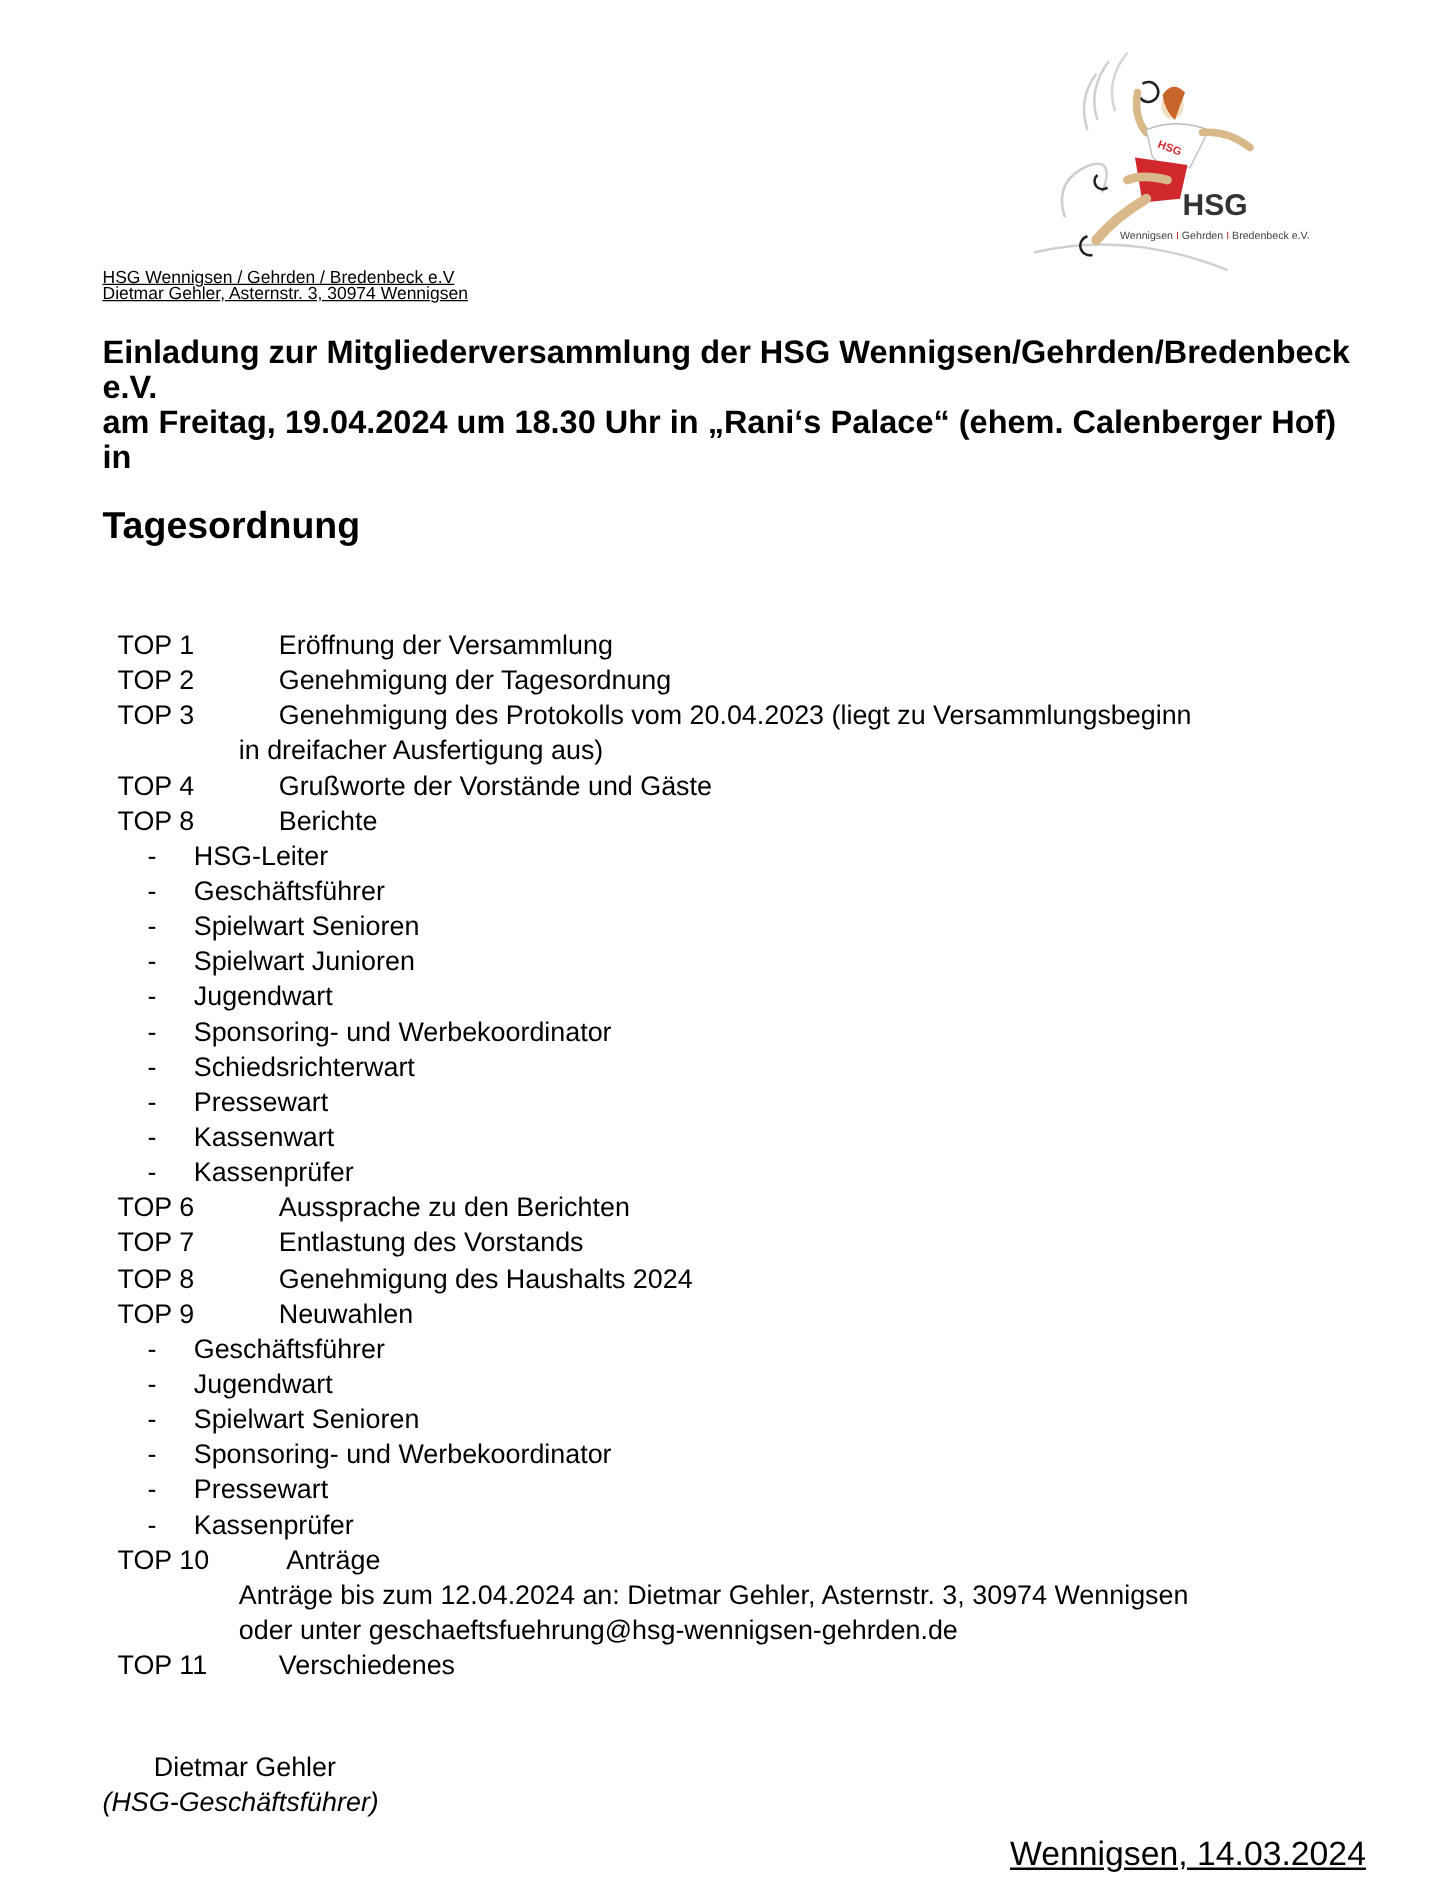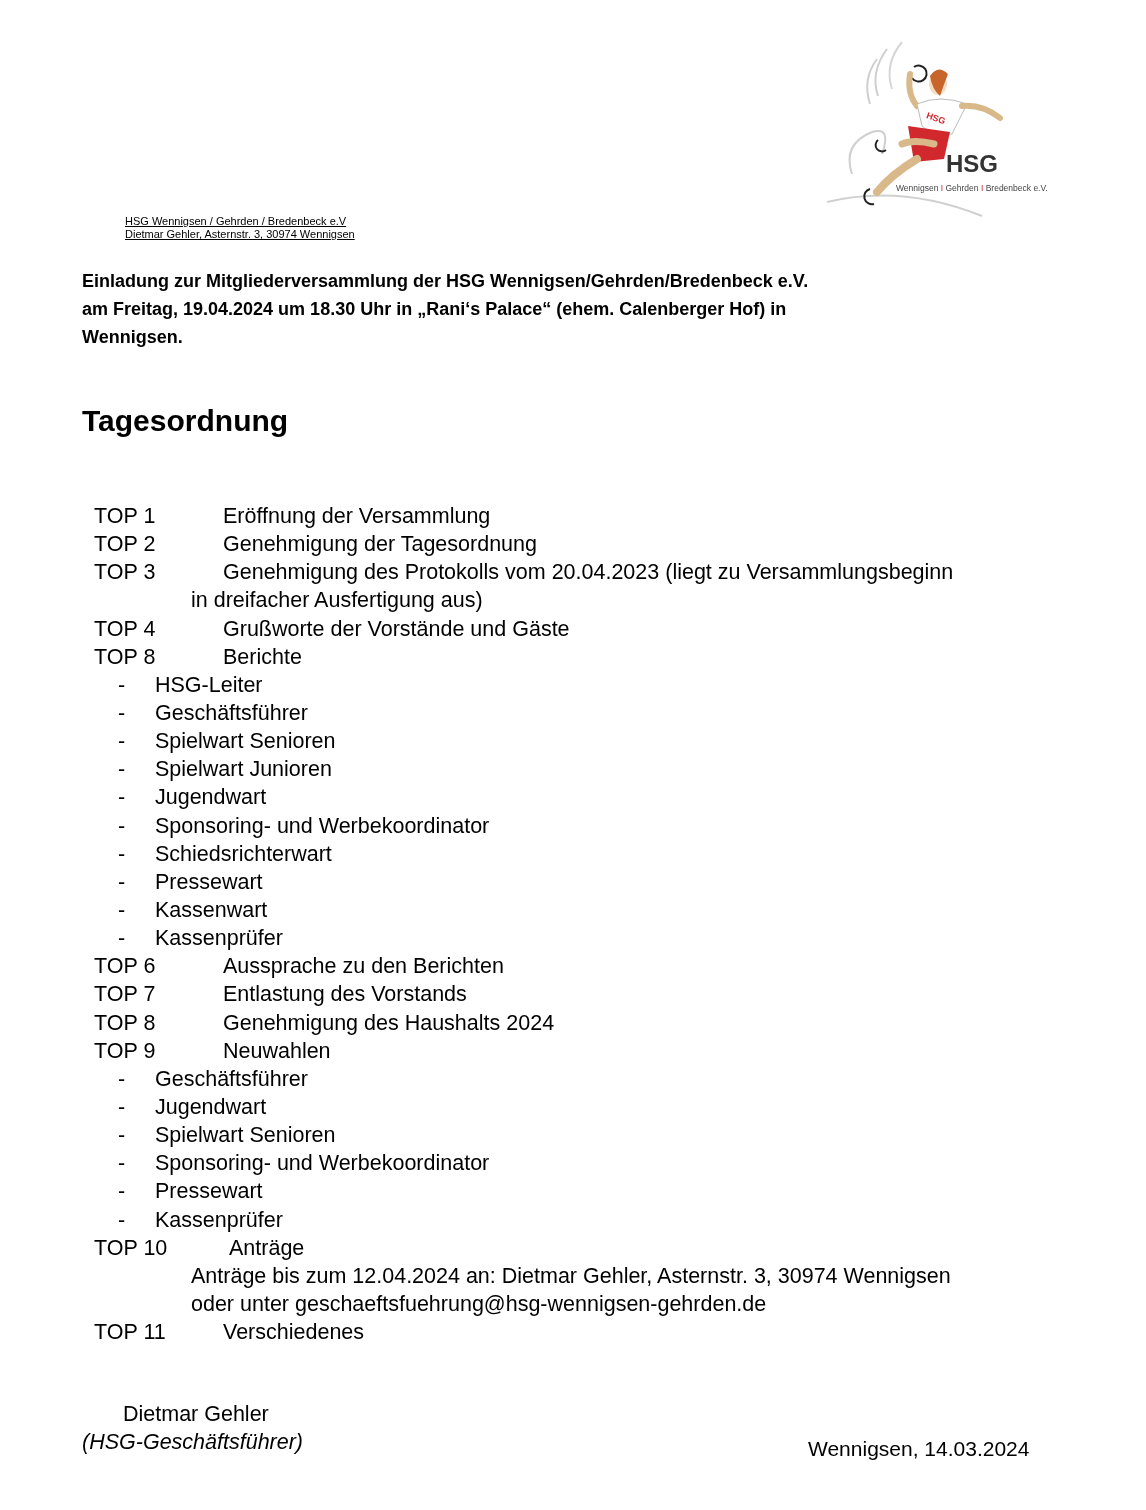--- a/index.html
+++ b/index.html
@@ -1,34 +1,34 @@
 <!DOCTYPE html>
 <html><head>
   <meta charset="utf-8">
   <style>
     html, body { margin: 0; padding: 0; background: #ffffff; }
     body { width: 1146px; height: 1510px; position: relative; overflow: hidden;
            font-family: "Liberation Sans", sans-serif; color: #000; }
     .abs { position: absolute; }
     .logo { left: 822px; top: 34px; width: 262px; height: 190px; }
-    .sender { left: 82px; top: 215px; font-size: 11px; line-height: 13px; margin-left: 43px; }
+    .sender { left: 82px; top: 215px; font-size: 14px; line-height: 13px; }
     .sender div { text-decoration: underline; white-space: nowrap; }
-    .headline { left: 82px; top: 267px; width: 1010px; font-size: 18px; font-weight: bold; line-height: 28px; }
+    .headline { left: 82px; top: 267px; width: 1010px; font-size: 26px; font-weight: bold; line-height: 28px; }
     .title { left: 82px; top: 404px; font-size: 30px; font-weight: bold; text-decoration-thickness: 3px; text-underline-offset: 4px; }
     .agenda { left: 82px; top: 502px; font-size: 21.5px; line-height: 28.15px; }
     .row { position: relative; height: 28.15px; white-space: nowrap; }
     .row .num { position: absolute; left: 12px; }
     .row .txt { position: absolute; left: 105px; margin-left: 36px; }
     .row .txt.wide { left: 111px; }
     .row .cont { position: absolute; left: 109px; }
     .row .dash { position: absolute; left: 36px; }
     .row .sub { position: absolute; left: 73px; }
     .sig-name { left: 123px; top: 1402px; font-size: 21.5px; text-align: center; }
     .sig-role { left: 82px; top: 1430px; font-size: 21.5px; font-style: italic; }
-    .sig-place { left: 808px; top: 1437px; font-size: 21px; }
+    .sig-place { left: 808px; top: 1468px; font-size: 27px; text-decoration: underline; }
   </style>
 </head>
 <body>
 
 <div class="abs logo">
   <svg width="262" height="190" viewBox="0 0 262 190">
 
     <path d="M55 25 Q40 45 48 70" stroke="#cfcfcf" stroke-width="2" fill="none"></path>
     <path d="M65 15 Q48 38 56 62" stroke="#cfcfcf" stroke-width="2" fill="none"></path>
     <path d="M80 8 Q62 30 70 55" stroke="#d6d6d6" stroke-width="2" fill="none"></path>
@@ -61,21 +61,20 @@
 </div>
 
 <div class="abs sender">
   <div>HSG Wennigsen / Gehrden / Bredenbeck e.V</div>
   <div>Dietmar Gehler, Asternstr. 3, 30974 Wennigsen</div>
 </div>
 
 <div class="abs headline">
   <div>Einladung zur Mitgliederversammlung der HSG Wennigsen/Gehrden/Bredenbeck e.V.</div>
   <div>am Freitag, 19.04.2024 um 18.30 Uhr in „Rani‘s Palace“ (ehem. Calenberger Hof) in</div>
-  <div>Wennigsen.</div>
 </div>
 
 <div class="abs title">Tagesordnung</div>
 
 <div class="abs agenda">
   <div class="row">
     <span class="num">TOP 1</span>
     <span class="txt">Eröffnung der Versammlung</span>
   </div>
   <div class="row">

